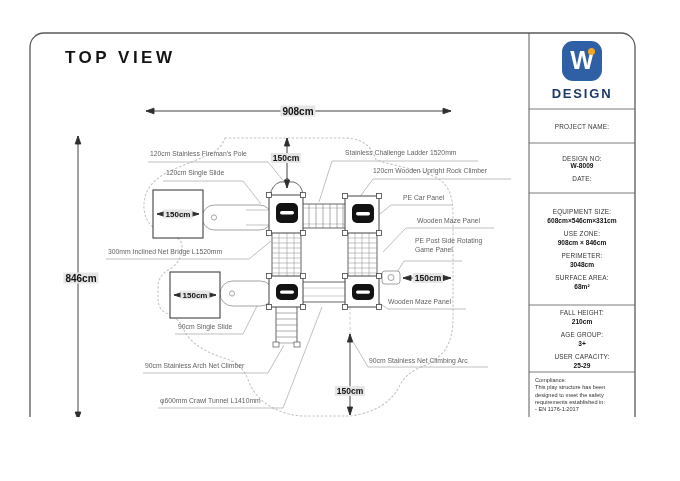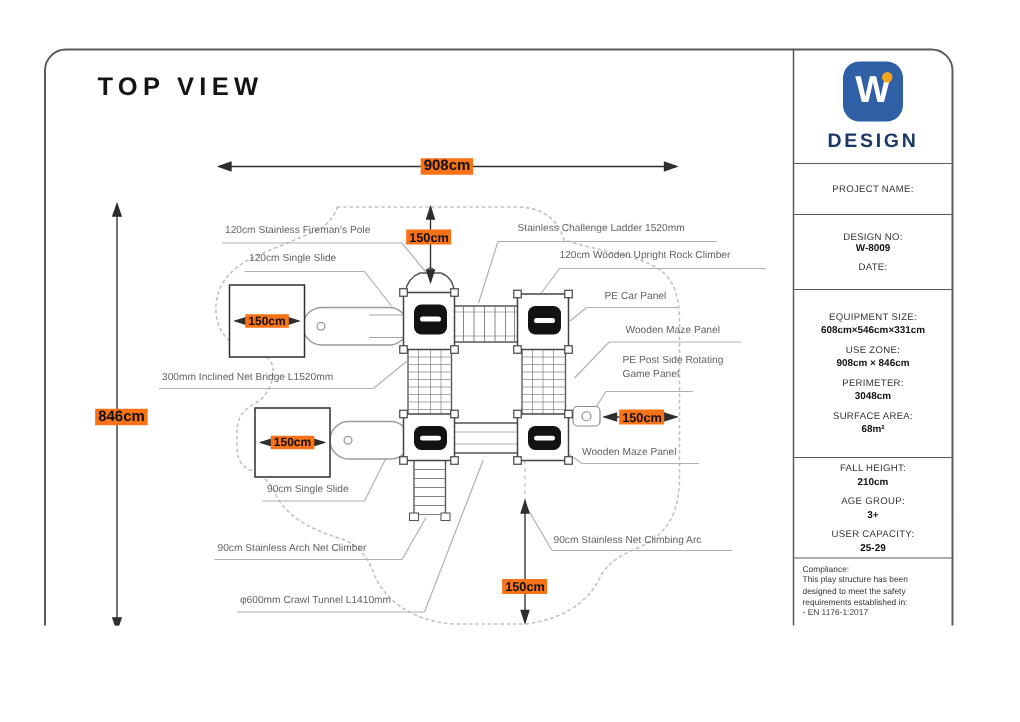--- a/index.html
+++ b/index.html
@@ -3,21 +3,21 @@
 <meta charset="utf-8">
 <style>
   html,body{margin:0;padding:0;background:#fff;}
   body{width:680px;height:481px;font-family:"Liberation Sans",sans-serif;-webkit-font-smoothing:antialiased;}
   #page{position:relative;width:680px;height:417px;background:#fff;overflow:hidden;}
   svg{position:absolute;left:0;top:0;}
   .abs{position:absolute;}
   .title{font-size:17px;font-weight:bold;letter-spacing:3.5px;color:#141414;}
   .lbl{font-size:6.8px;color:#636363;white-space:nowrap;line-height:1.35;}
   .lbl.wrap{white-space:normal;}
-  .dim{font-size:8.5px;font-weight:bold;color:#111;background:#f97316;padding:0 2px;white-space:nowrap;transform:translate(-50%,-50%);}
+  .dim{font-size:8.5px;font-weight:bold;color:#111;background:#e5e5e5;padding:0 2px;white-space:nowrap;transform:translate(-50%,-50%);}
   .dim.big{font-size:10px;}
   .tick{font-size:7px;font-weight:bold;color:#111;transform:translateX(-50%);white-space:nowrap;}
   
   .sb{position:absolute;left:529px;top:33px;width:106px;height:410px;}
   .band{position:absolute;left:0;width:106px;box-sizing:border-box;display:flex;flex-direction:column;align-items:center;justify-content:center;text-align:center;}
   .sb-label{font-size:6.4px;color:#333;letter-spacing:.2px;}
   .sb-value{font-size:6.6px;font-weight:bold;color:#111;margin-top:2px;}
   .pair{margin:3px 0;}
   .logo-box{width:40px;height:40px;background:#2f5fa5;border-radius:11px;position:relative;display:flex;align-items:center;justify-content:center;}
   .logo-w{color:#fff;font-size:25px;font-weight:bold;line-height:1;transform:translateY(-1px);}

